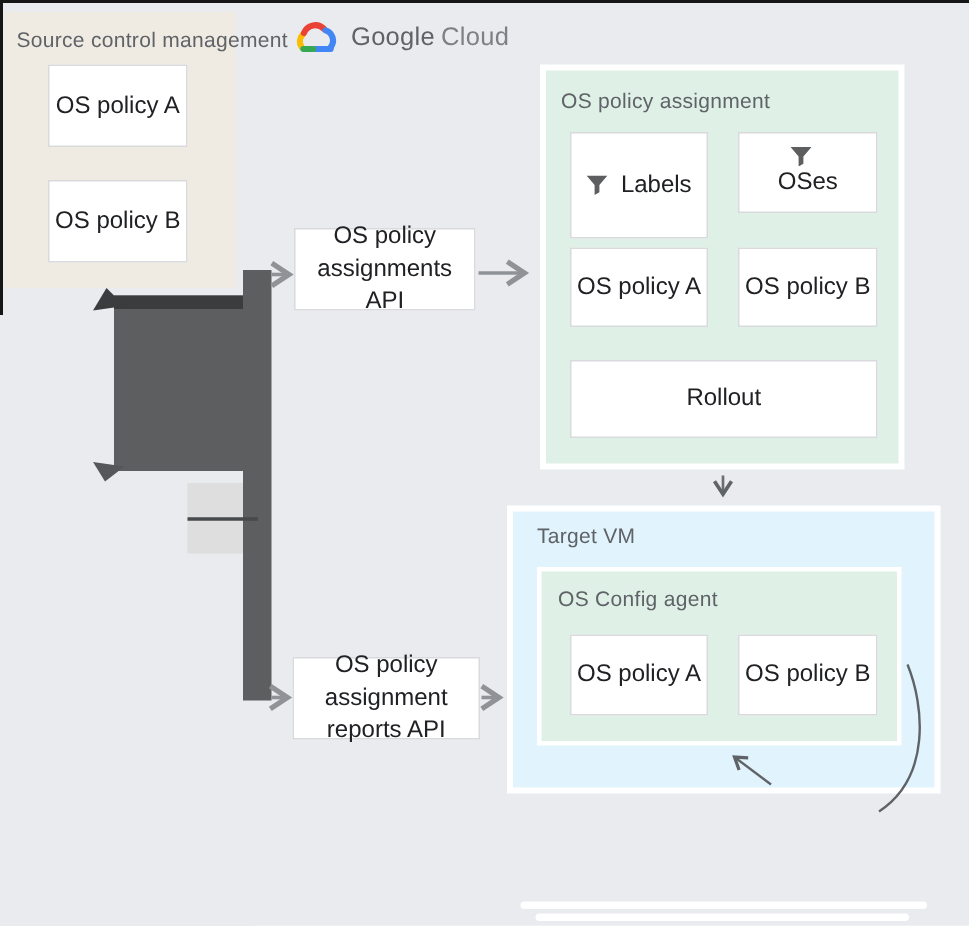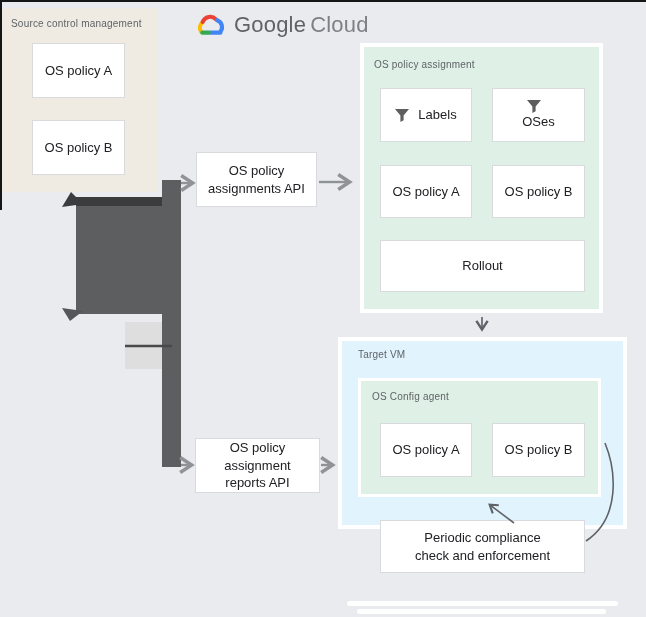--- a/index.html
+++ b/index.html
@@ -2,33 +2,33 @@
 <html><head>
 <meta charset="utf-8">
 <style>
   html,body{margin:0;padding:0;}
   body{font-family:"Liberation Sans", sans-serif;background:#ffffff;}
   .stage{position:relative;width:646px;height:617px;background:#e9ebee;overflow:hidden;}
   .edge-top{position:absolute;left:0;top:0;width:646px;height:2px;background:#161616;}
   .edge-left{position:absolute;left:0;top:0;width:2px;height:210px;background:#161616;}
 
   .panel{position:absolute;box-sizing:border-box;}
-  .panel-title{position:absolute;font-size:10px;color:#5f6368;letter-spacing:.2px;white-space:nowrap;}
+  .panel-title{position:absolute;font-size:14px;color:#5f6368;letter-spacing:.2px;white-space:nowrap;}
 
   .source-panel{left:2px;top:8px;width:155px;height:184px;background:#efebe2;}
   .assignment-panel{left:360px;top:43px;width:243px;height:270px;background:#dff0e7;border:4px solid #ffffff;}
   .target-panel{left:338px;top:337px;width:289px;height:192px;background:#e1f4fd;border:4px solid #ffffff;}
   .agent-panel{position:absolute;left:16px;top:37px;width:243px;height:119px;background:#dff0e7;border:3px solid #ffffff;box-sizing:border-box;}
 
   .node{position:absolute;box-sizing:border-box;background:#ffffff;border:1px solid #d9dade;
         display:flex;align-items:center;justify-content:center;text-align:center;
-        font-size:13px;color:#202124;white-space:pre-line;line-height:1.35;}
+        font-size:16px;color:#202124;white-space:pre-line;line-height:1.35;}
 
   .logo{position:absolute;left:195px;top:12px;display:flex;align-items:center;gap:7px;}
-  .logo-text{font-size:22px;letter-spacing:.2px;}
+  .logo-text{font-size:17px;letter-spacing:.2px;}
   .logo-google{color:#5f6368;font-weight:500;}
   .logo-cloud{color:#7d8187;font-weight:400;margin-left:4px;}
 
   .icon{display:inline-flex;align-items:center;justify-content:center;}
   .node-label{white-space:pre-line;}
   .icon-gap{margin-right:9px;}
 
   .dark{position:absolute;background:#5d5e5f;}
   .dark-strip{position:absolute;background:#3b3c3d;}
   .gray-merge{position:absolute;background:#dedede;}
@@ -80,21 +80,21 @@
 
   <div class="node" style="left:195px;top:438px;width:125px;height:55px;">
     <span class="node-label">OS policy
 assignment
 reports API</span>
   </div>
 
 
   <div class="panel assignment-panel">
     <span class="panel-title" style="left:10px;top:12px;">OS policy assignment</span>
-    <div class="node" style="left:16px;top:41px;width:92px;height:54px;">
+    <div class="node" style="left:16px;top:41px;width:92px;height:71px;">
       <span class="icon icon-gap">
         <svg width="14" height="13" viewBox="0 0 14 13">
             <path d="M0 0 H14 L8.6 6.4 V11.2 L5.4 13 V6.4 Z" fill="#5c5e60"></path>
           </svg>
       </span>
       <span class="node-label">Labels</span>
     </div>
     <div class="node" style="left:128px;top:41px;width:93px;height:54px;flex-direction:column;">
       <span class="icon icon-gap">
         <svg width="14" height="13" viewBox="0 0 14 13">
@@ -120,24 +120,20 @@
     <div class="agent-panel">
       <span class="panel-title" style="left:11px;top:10px;">OS Config agent</span>
       <div class="node" style="left:19px;top:42px;width:92px;height:54px;">
         <span class="node-label">OS policy A</span>
       </div>
       <div class="node" style="left:131px;top:42px;width:93px;height:54px;">
         <span class="node-label">OS policy B</span>
       </div>
     </div>
 
-    <div class="node" style="left:38px;top:179px;width:205px;height:53px;">
-      <span class="node-label">Periodic compliance
-check and enforcement</span>
-    </div>
   </div>
 
   <div class="vm-stack" style="left:347px;top:601px;width:271px;"></div>
   <div class="vm-stack" style="left:357px;top:609px;width:249px;"></div>
 
   <svg class="overlay" width="646" height="617" viewBox="0 0 646 617">
     <defs>
       <marker id="mGray" viewBox="0 0 10 10" refX="6.5" refY="5" markerWidth="9" markerHeight="9" orient="auto">
         <path d="M1.5 1.5 L6.8 5 L1.5 8.5" fill="none" stroke="#8f9398" stroke-width="1.6"></path>
       </marker>

